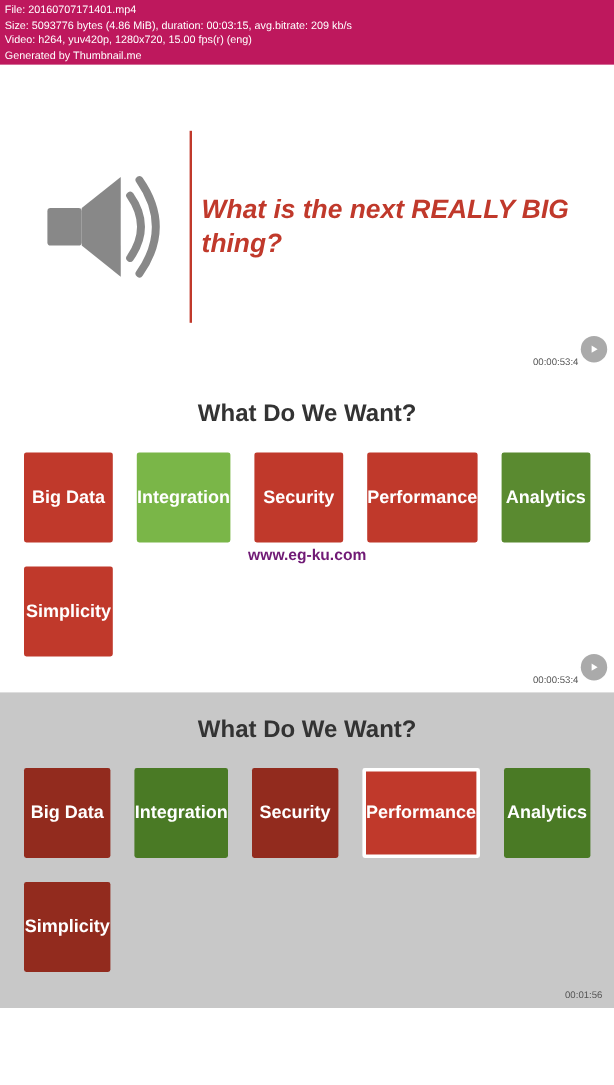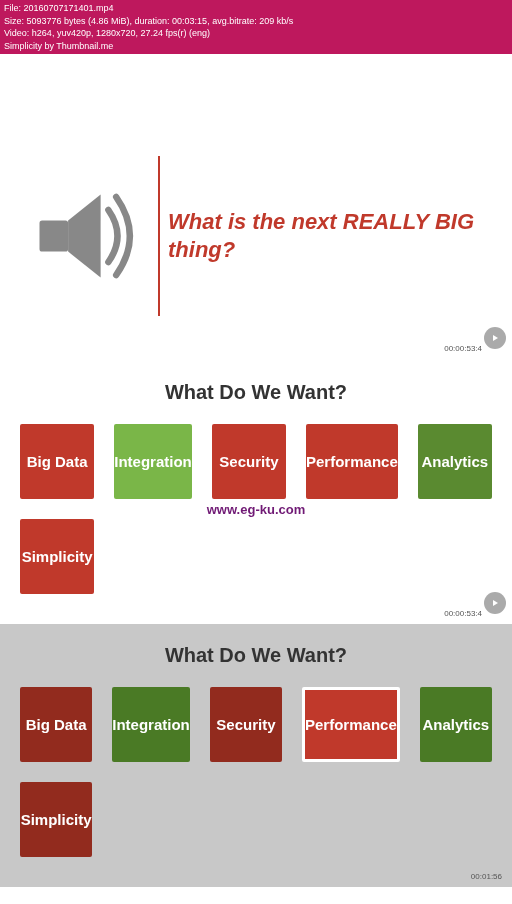--- a/index.html
+++ b/index.html
@@ -22,21 +22,20 @@
     
     .hero-section {
       background: #fff;
       padding: 30px 20px 20px;
       display: flex;
       align-items: center;
       justify-content: center;
       gap: 8px;
       min-height: 260px;
       position: relative;
-      margin-top: 47px;
     }
 
     .speaker-icon {
       width: 130px;
       height: 130px;
       flex-shrink: 0;
     }
 
     .divider-line {
       width: 2px;
@@ -174,22 +173,22 @@
       font-size: 8px;
       color: #555;
     }
   </style>
 </head>
 <body>
 
 <div class="file-info-bar">
   <div>File: 20160707171401.mp4</div>
   <div>Size: 5093776 bytes (4.86 MiB), duration: 00:03:15, avg.bitrate: 209 kb/s</div>
-  <div>Video: h264, yuv420p, 1280x720, 27.24 fps(r) (eng)</div>
-  <div>Simplicity by Thumbnail.me</div>
+  <div>Video: h264, yuv420p, 1280x720, 15.00 fps(r) (eng)</div>
+  <div>Generated by Thumbnail.me</div>
 </div>
 
 <div class="hero-section">
 
   <svg class="speaker-icon" viewBox="0 0 100 100" fill="none" xmlns="http://www.w3.org/2000/svg">
 
     <rect x="15" y="38" width="22" height="24" fill="#888" rx="2"></rect>
 
     <polygon points="37,38 62,18 62,82 37,62" fill="#888"></polygon>
 

